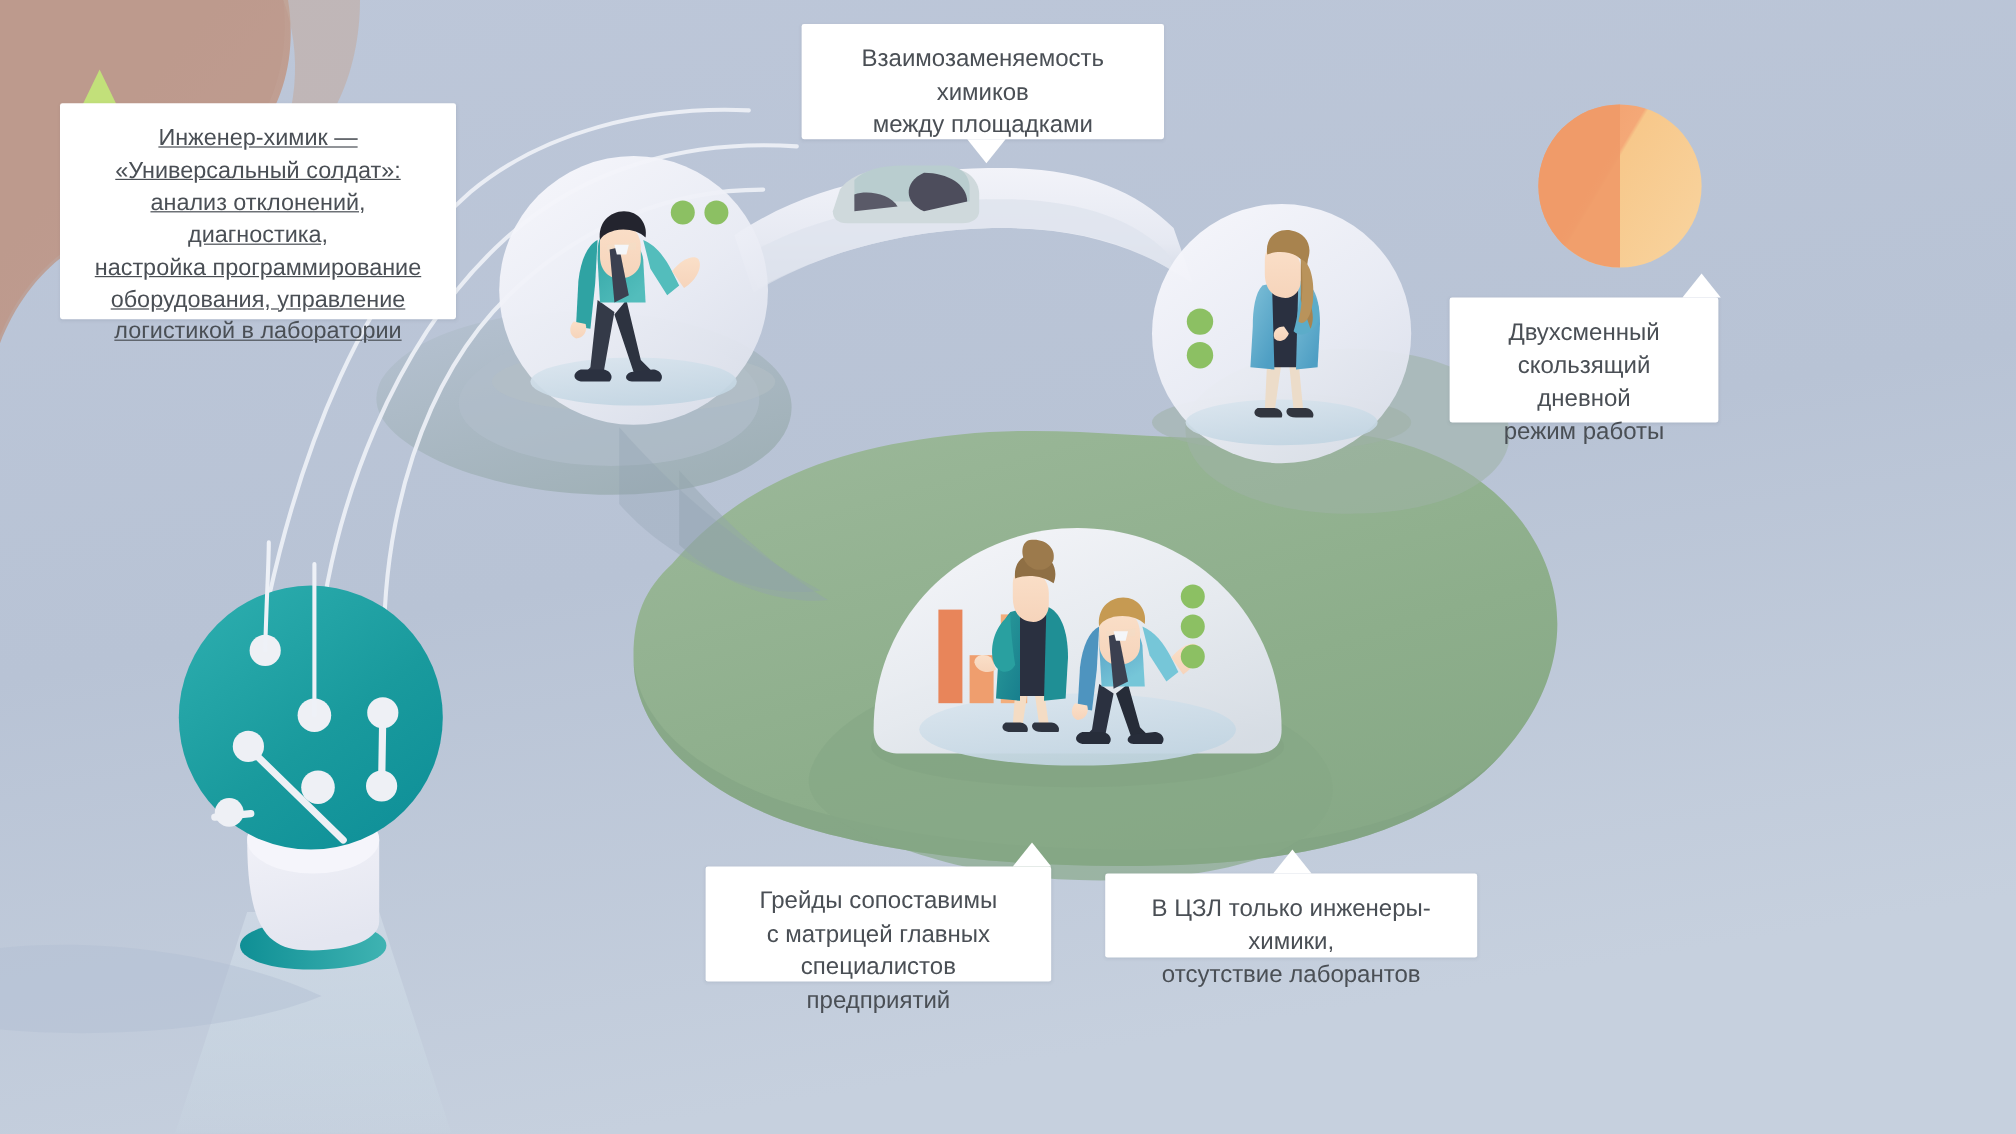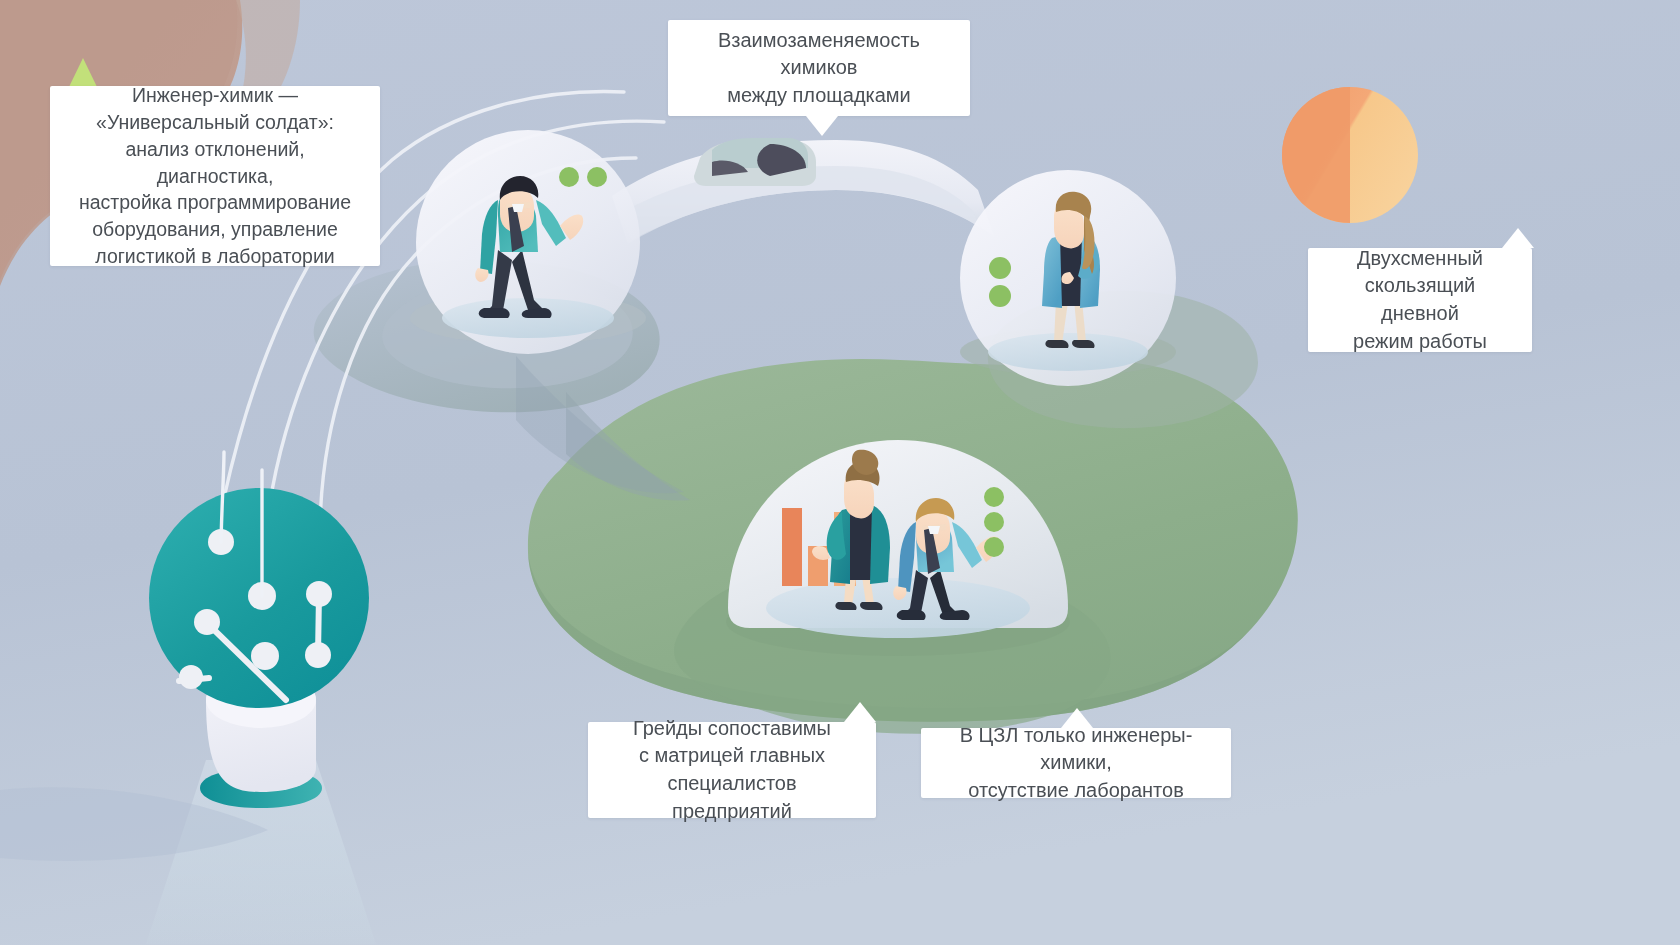--- a/index.html
+++ b/index.html
@@ -25,43 +25,42 @@
     background: #ffffff;
     color: #4a4f55;
     font-size: 20px;
     line-height: 1.38;
     text-align: center;
     padding: 16px 20px;
     border-radius: 2px;
     box-shadow: 0 1px 3px rgba(60,70,90,0.10);
     white-space: pre-line;
     display: flex;
-    align-items: center;
     justify-content: center;
   }
   .callout .tail {
     position: absolute;
     width: 0; height: 0;
   }
   .tail-down {
     border-left: 16px solid transparent;
     border-right: 16px solid transparent;
     border-top: 20px solid #ffffff;
     bottom: -20px;
   }
   .tail-up {
     border-left: 16px solid transparent;
     border-right: 16px solid transparent;
     border-bottom: 20px solid #ffffff;
     top: -20px;
   }
 
-  #callout-engineer { left: 50px; top: 86px;  width: 330px; height: 180px; font-size: 19.5px; }
+  #callout-engineer { left: 50px; top: 86px;  width: 330px; height: 180px; font-size: 19.5px; text-decoration: underline; }
   #callout-interchange { left: 668px; top: 20px; width: 302px; height: 96px; }
-  #callout-shift { left: 1308px; top: 248px; width: 224px; height: 104px; }
+  #callout-shift { left: 1208px; top: 248px; width: 224px; height: 104px; }
   #callout-gender { left: 769px; top: 355px; width: 258px; height: 84px; }
   #callout-grades { left: 588px; top: 722px; width: 288px; height: 96px; }
   #callout-czl { left: 921px; top: 728px; width: 310px; height: 70px; }
 </style>
 </head>
 <body>
 
 <div id="stage">
 
   <svg class="bg-svg" viewBox="0 0 1680 945">

